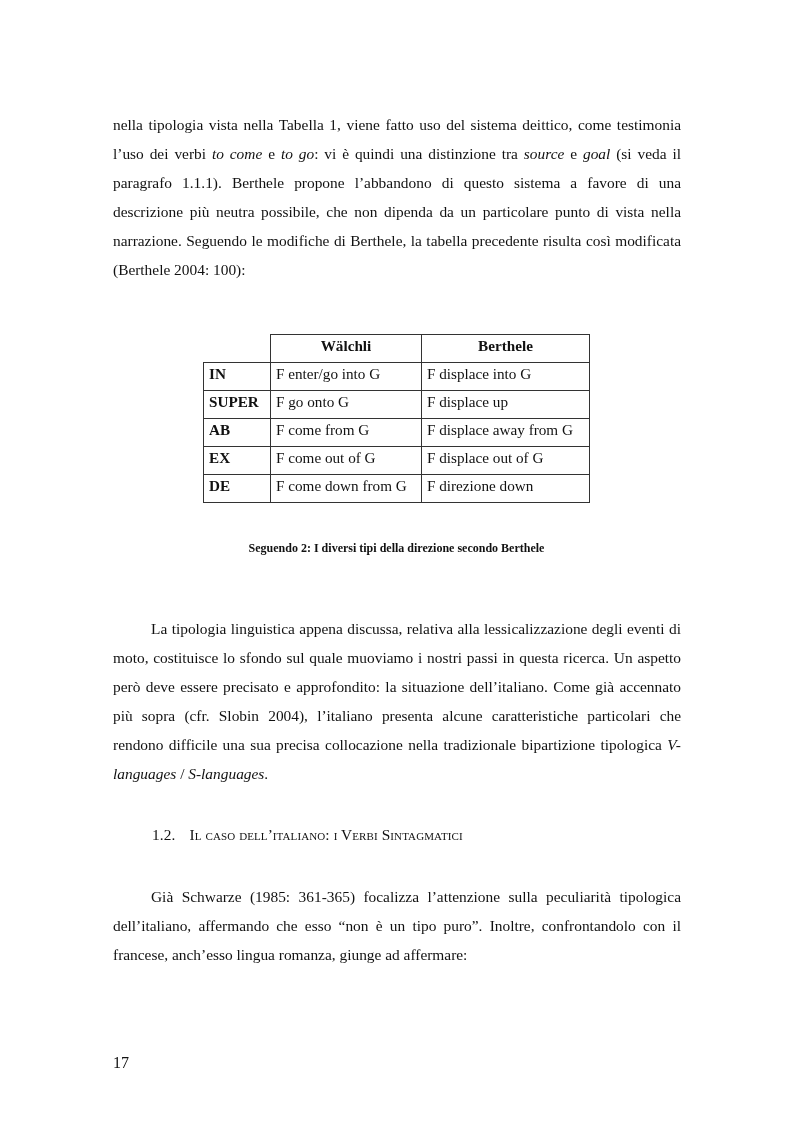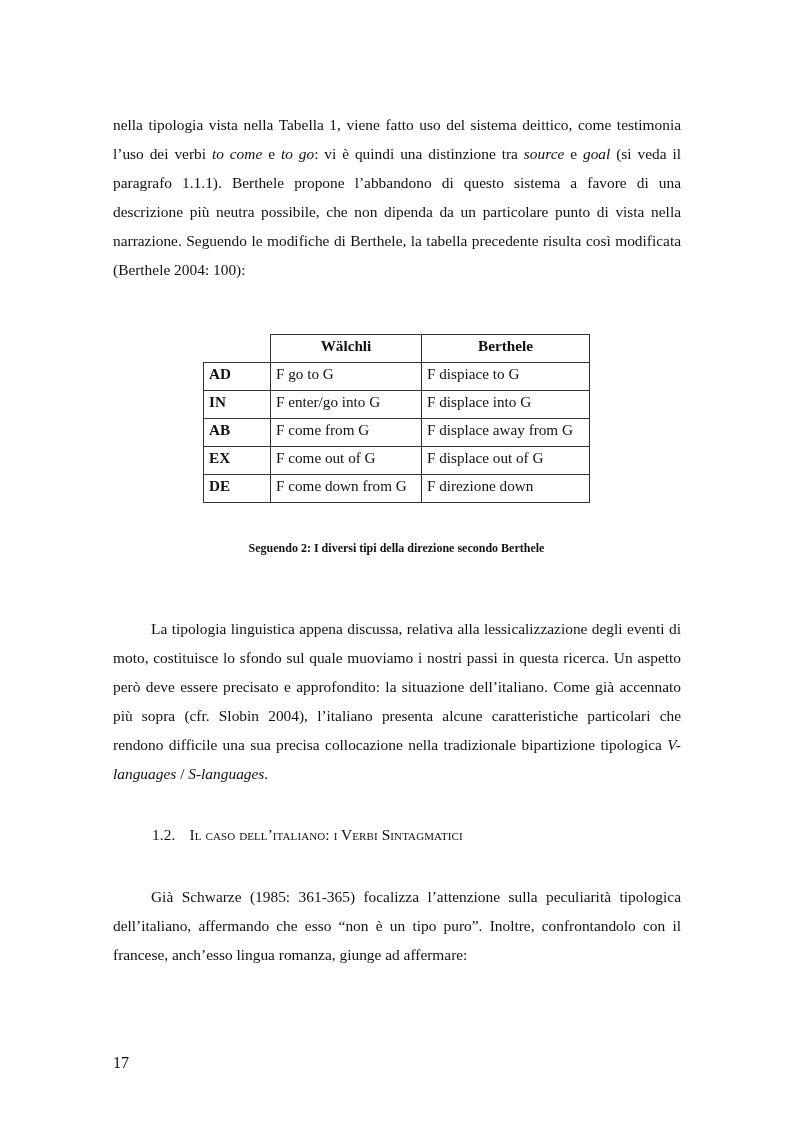--- a/index.html
+++ b/index.html
@@ -39,28 +39,28 @@
   <table class="tbl">
     <thead>
       <tr>
         <th class="empty"></th>
         <th>Wälchli</th>
         <th>Berthele</th>
       </tr>
     </thead>
     <tbody>
       <tr>
-        <td class="rowhead">AD</td>
-        <td class="c1">F go to G</td>
-        <td class="c2">F dispiace to G</td>
-      </tr>
-      <tr>
         <td class="rowhead">IN</td>
         <td class="c1">F enter/go into G</td>
         <td class="c2">F displace into G</td>
+      </tr>
+      <tr>
+        <td class="rowhead">SUPER</td>
+        <td class="c1">F go onto G</td>
+        <td class="c2">F displace up</td>
       </tr>
       <tr>
         <td class="rowhead">AB</td>
         <td class="c1">F come from G</td>
         <td class="c2">F displace away from G</td>
       </tr>
       <tr>
         <td class="rowhead">EX</td>
         <td class="c1">F come out of G</td>
         <td class="c2">F displace out of G</td>

